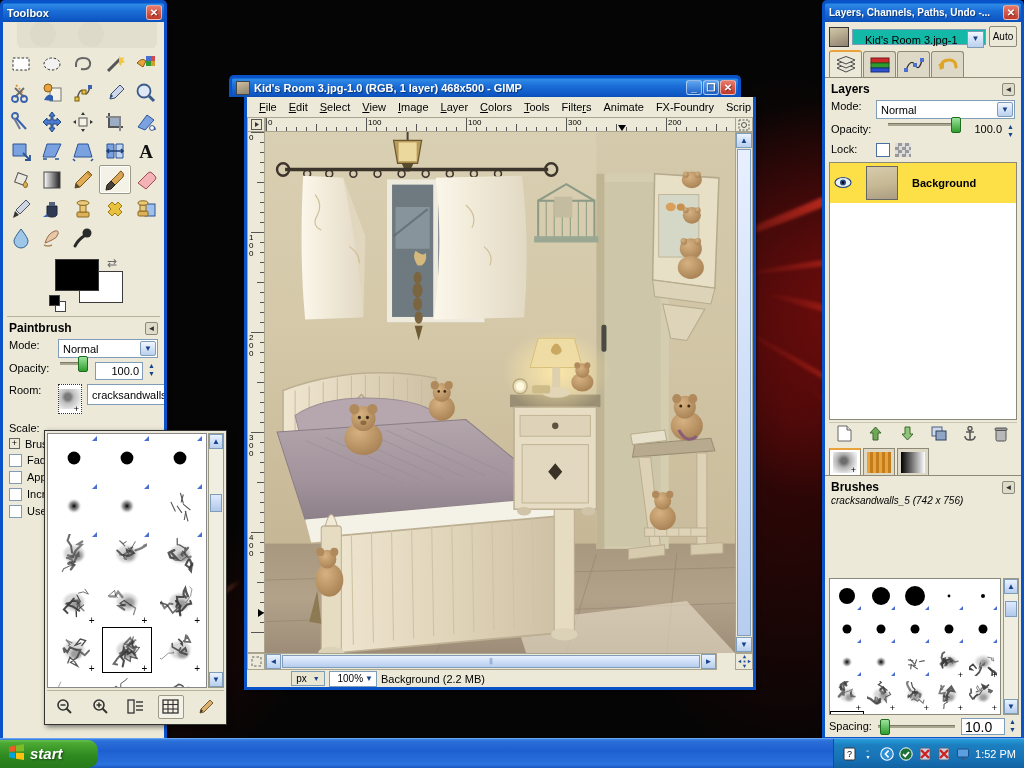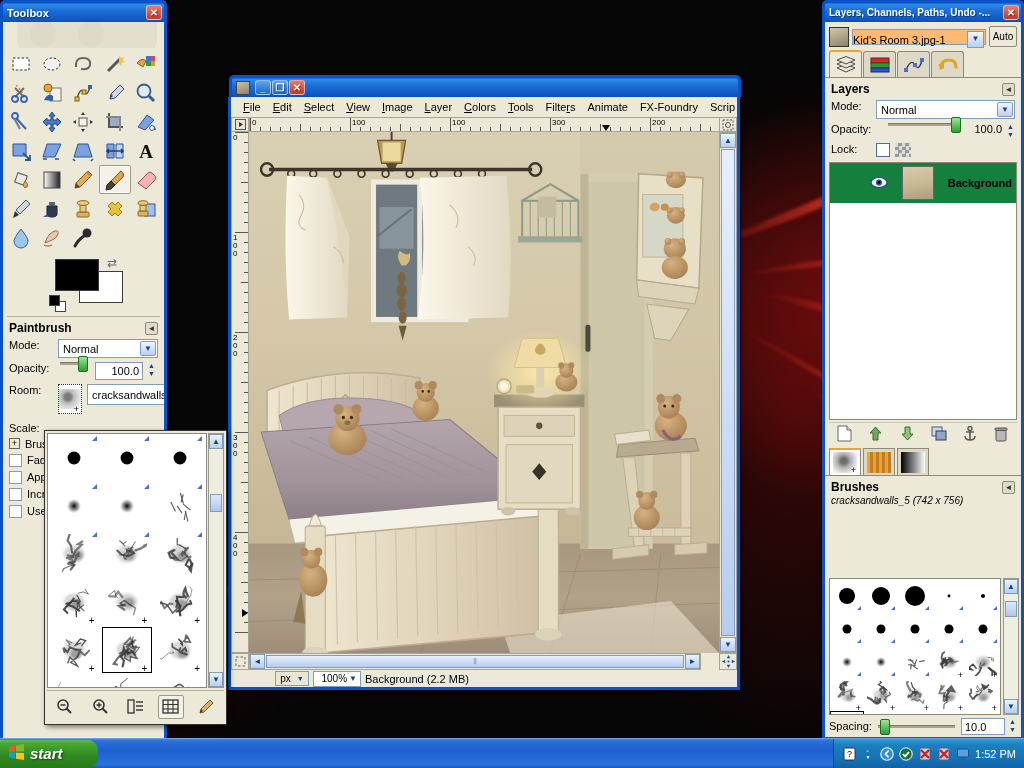--- a/index.html
+++ b/index.html
@@ -191,21 +191,21 @@
   .sc-btn{height:15px;background:linear-gradient(180deg,#eaf2ff,#b7cfee);border:1px solid #7f9db9;display:flex;align-items:center;justify-content:center;color:#15428b;font-size:8px;}
   .sc-thumb{position:absolute;top:60px;left:1px;right:1px;height:18px;background:linear-gradient(180deg,#dfeaff,#b0c8ea);border:1px solid #7f9db9;}
   .bp-toolbar{
     position:absolute;left:2px;right:2px;bottom:2px;height:32px;background:#ece9d8;border-top:1px solid #b6b29b;
     display:flex;align-items:center;justify-content:space-around;
   }
   .bp-tb-btn{width:26px;height:24px;display:flex;align-items:center;justify-content:center;cursor:pointer;border:1px solid transparent;border-radius:2px;}
   .bp-tb-btn.active{background:#f4f2e6;border:1px solid #9a9a86;}
 
   
-  #imgwin { left:228px; top:75px; width:512px; height:615px; }
+  #imgwin { left:244px; top:75px; width:512px; height:615px; }
   .iw-menu {
     height:20px; background:#ece9d8; display:flex; align-items:center;
     padding-left:6px; font-size:11px; color:#000; gap:0px; overflow:hidden;
   }
   .iw-menu .mi { padding:2px 6px; cursor:pointer; white-space:nowrap; }
   .iw-menu .mi u { text-decoration: underline; }
   .iw-body { position:relative; background:#ece9d8; height:calc(100% - 20px); }
   .ruler-h {
     position:absolute; left:18px; top:0; right:18px; height:15px;
     background:#ece9d8; border:1px solid #a8a490; border-right:none; overflow:hidden;
@@ -258,38 +258,38 @@
   }
   .nav-btn{position:absolute;right:0;bottom:17px;width:18px;height:17px;background:#ece9d8;border:1px solid #a8a490;display:flex;align-items:center;justify-content:center;cursor:pointer;}
   .sel-btn{position:absolute;left:0;bottom:17px;width:18px;height:17px;background:#ece9d8;border:1px solid #a8a490;display:flex;align-items:center;justify-content:center;cursor:pointer;}
 
   
   #dock { left:822px; top:0; width:202px; height:740px; }
   .dock-body{background:#ece9d8;height:100%;position:relative;overflow:hidden;}
   .dock-imgsel{display:flex;align-items:center;padding:4px 4px 3px 4px;gap:3px;}
   .dock-imgsel .thumb{width:20px;height:20px;border:1px solid #333;flex:0 0 auto;}
   .dock-imgsel .field{
-    flex:1;height:16px;background:#fdba74;border:1px solid #7f9db9;font-size:11px;line-height:20px;padding-left:0;position:relative;
+    flex:1;height:16px;background:#14b8a6;border:1px solid #7f9db9;font-size:11px;line-height:20px;padding-left:12px;position:relative;
   }
   .dock-imgsel .field .arrow{position:absolute;right:1px;top:1px;width:17px;height:17px;background:linear-gradient(180deg,#f2f6ff,#b9d0ee);border:1px solid #7f9db9;display:flex;align-items:center;justify-content:center;color:#15428b;font-size:8px;}
   .auto-btn{width:28px;height:21px;background:#ece9d8;border:1px solid #8a8a7a;font-size:10px;display:flex;align-items:center;justify-content:center;cursor:pointer;border-radius:2px;}
   .tabstrip{display:flex;align-items:flex-end;padding-left:4px;height:28px;border-bottom:1px solid #8e8a76;gap:1px;}
   .dtab{
     width:33px;height:26px;background:#ddd9c6;border:1px solid #8e8a76;border-bottom:none;
     display:flex;align-items:center;justify-content:center;cursor:pointer;border-radius:3px 3px 0 0;
   }
   .dtab.active{background:#ece9d8;border-top:2px solid #e9a33a;height:27px;}
   .panel-head{display:flex;align-items:center;justify-content:space-between;padding:4px 6px 2px 6px;font-weight:bold;font-size:12px;}
   .lock-sw{width:14px;height:14px;border:1px solid #4a6fa5;background:#fff;}
   .checker{width:16px;height:14px;background:
       conic-gradient(#999 25%, #ddd 0 50%, #999 0 75%, #ddd 0) 0 0/7px 7px;}
   .layers-list{
     margin:3px 4px 0 4px;height:258px;background:#fff;border:1px solid #8a8a7a;overflow:hidden;
   }
-  .layer-row{display:flex;align-items:center;height:40px;background:#15803d;gap:14px;padding:0 4px;cursor:pointer;justify-content:flex-end;}
+  .layer-row{display:flex;align-items:center;height:40px;background:#fde047;gap:14px;padding:0 4px;cursor:pointer;}
   .layer-row .thumb{width:32px;height:34px;border:1px solid #666;flex:0 0 auto;}
   .layer-row .lname{font-weight:bold;font-size:11px;}
   .layer-toolbar{display:flex;align-items:center;justify-content:space-around;height:22px;margin:2px 4px;border-top:1px solid #c9c5b0;}
   .lt-btn{width:22px;height:20px;display:flex;align-items:center;justify-content:center;cursor:pointer;}
   .brush-tabstrip{display:flex;align-items:flex-end;padding-left:4px;height:30px;border-bottom:1px solid #8e8a76;gap:2px;}
   .btab{width:32px;height:27px;border:1px solid #8e8a76;border-bottom:none;background:#ddd9c6;display:flex;align-items:center;justify-content:center;cursor:pointer;}
   .btab.active{background:#fff;border-top:2px solid #e9a33a;}
   .brush-sub{font-size:10px;font-style:italic;padding:1px 6px 3px 6px;}
   .bgrid-wrap{position:absolute;left:4px;right:20px;top:0;bottom:0;background:#fff;border:1px solid #8a8a7a;overflow:hidden;}
   .bgrid{display:grid;grid-template-columns:repeat(5,1fr);}
@@ -888,20 +888,21 @@
       <svg width="17" height="17" viewBox="0 0 17 17">
           <path d="M12 2 L15 5 L6 14 L2 15 L3 11 Z" fill="#d8b070" stroke="#7a5a28" stroke-width="1"></path>
           <path d="M2 15 L3 11 L5 13 Z" fill="#333"></path>
         </svg>
     </span>
   </div>
 </div>
 
 <div class="xp-title" style="position:absolute;left:229px;top:75px;width:512px;z-index:22;">
   <span class="win-icon" style="background:linear-gradient(160deg,#cdbfa0,#8e8270);"></span>
+  <span class="t-label">Kid's Room 3.jpg-1.0 (RGB, 1 layer) 468x500 - GIMP</span>
   <span class="xp-btn">_</span>
   <span class="xp-btn">❐</span>
   <span class="xp-btn close">✕</span>
 </div>
 <div class="xp-win" id="imgwin" style="top:97px;height:593px;z-index:21;">
   <div class="iw-menu" id="iw-menu">
       <span class="mi"><u>F</u>ile</span>
       <span class="mi"><u>E</u>dit</span>
       <span class="mi"><u>S</u>elect</span>
       <span class="mi"><u>V</u>iew</span>
@@ -1785,21 +1786,21 @@
         <div class="sc-thumb" style="top:22px;height:16px;"></div>
         <div class="sc-btn" style="position:absolute;bottom:0;left:0;right:0;">▼</div>
       </div>
     </div>
 
     <div class="spacing-row">
       <span style="font-size:11px;">Spacing:</span>
       <span class="slider-track" style="flex:1;">
         <span class="slider-knob" style="left:2px;"></span>
       </span>
-      <span style="width:44px;height:17px;background:#fff;border:1px solid #7f9db9;font-size:11px;line-height:16px;padding-left:3px;">10.0</span>
+      <span style="width:44px;height:17px;background:#fff;border:1px solid #7f9db9;font-size:14px;line-height:16px;padding-left:3px;">10.0</span>
       <span style="width:8px;font-size:7px;color:#15428b;line-height:8px;">▲<br>▼</span>
     </div>
   </div>
 </div>
 
 <div id="taskbar">
   <div id="startbtn">
     <span>
       <svg width="17" height="16" viewBox="0 0 17 16">
           <path d="M1 3 L7 1.6 L7 7.4 L1 7.8 Z" fill="#f05a28"></path>

